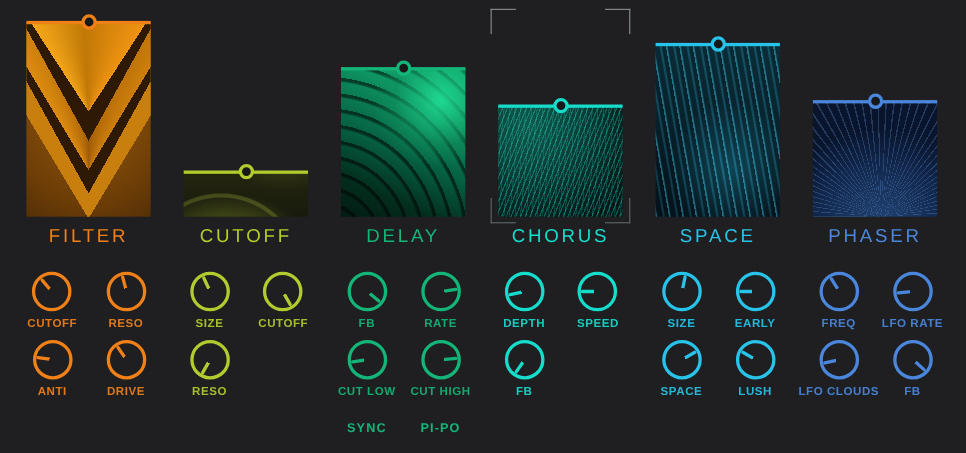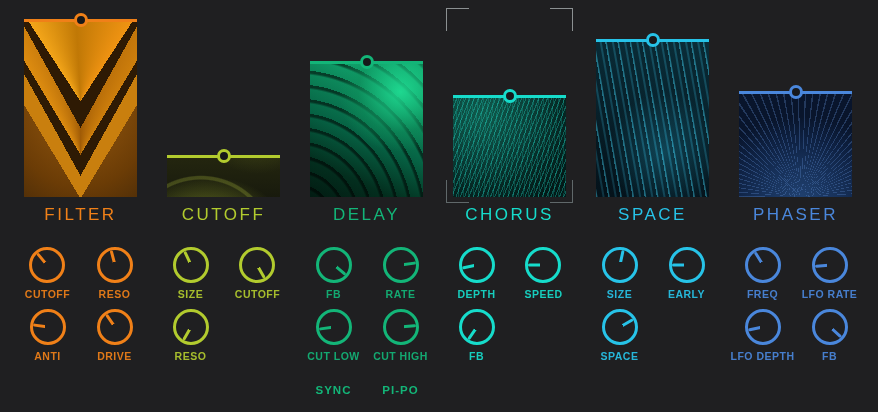--- a/index.html
+++ b/index.html
@@ -271,20 +271,26 @@
           <span class="pointer" style="transform: translateY(-50%) rotate(180deg);"></span>
         </div>
         <div class="knob-label">EARLY</div>
       </div>
         <div class="knob-cell">
         <div class="knob">
           <span class="pointer" style="transform: translateY(-50%) rotate(-30deg);"></span>
         </div>
         <div class="knob-label">SPACE</div>
       </div>
+        <div class="knob-cell">
+        <div class="knob">
+          <span class="pointer" style="transform: translateY(-50%) rotate(-150deg);"></span>
+        </div>
+        <div class="knob-label">LUSH</div>
+      </div>
       </div>
     <div class="buttons"></div>
   </div>
     <div class="module" style="--color: #4a87dc;">
 
     <div class="tile-wrap">
       <div class="art art-phaser" style="height: 105px;">
         <div class="slider">
           <span class="slider-handle" style="left: calc(50% - 7px);"></span>
         </div>
@@ -302,21 +308,21 @@
         <div class="knob-cell">
         <div class="knob">
           <span class="pointer" style="transform: translateY(-50%) rotate(175deg);"></span>
         </div>
         <div class="knob-label">LFO RATE</div>
       </div>
         <div class="knob-cell">
         <div class="knob">
           <span class="pointer" style="transform: translateY(-50%) rotate(168deg);"></span>
         </div>
-        <div class="knob-label">LFO DEPTH</div>
+        <div class="knob-label">LFO CLOUDS</div>
       </div>
         <div class="knob-cell">
         <div class="knob">
           <span class="pointer" style="transform: translateY(-50%) rotate(42deg);"></span>
         </div>
         <div class="knob-label">FB</div>
       </div>
       </div>
     <div class="buttons"></div>
   </div>

